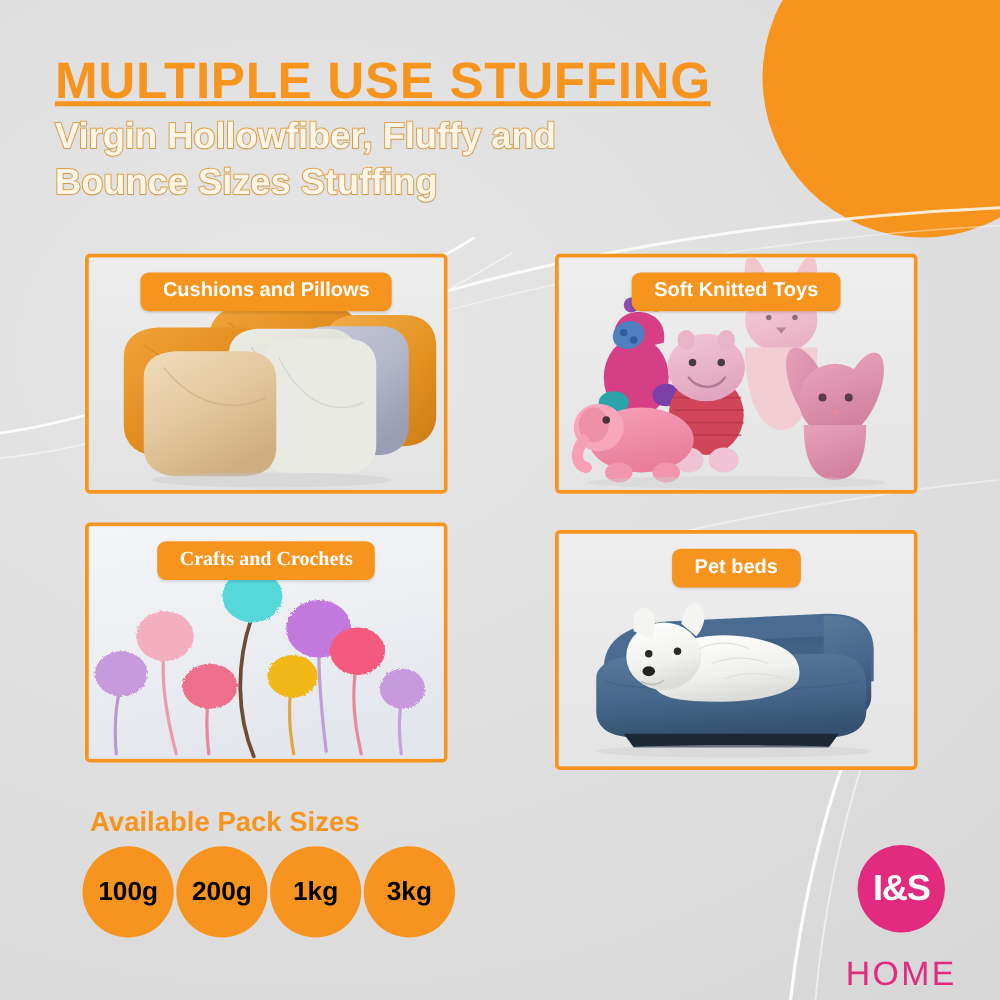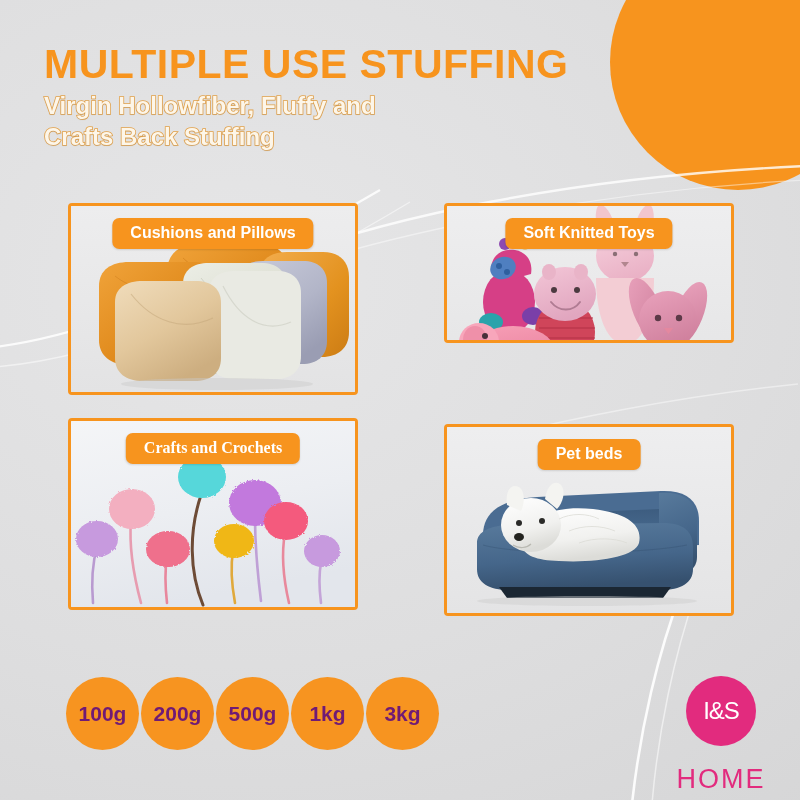--- a/index.html
+++ b/index.html
@@ -46,43 +46,44 @@
     width: 660px;
   }
 
   .title {
     font-size: 41px;
     font-weight: bold;
     letter-spacing: .5px;
     color: #f7941e;
     line-height: 1.08;
     white-space: nowrap;
+    text-decoration: underline;
   }
 
   .subtitle {
     margin-top: 5px;
-    font-size: 24px;
+    font-size: 29px;
     font-weight: bold;
     line-height: 1.28;
     color: #fdf6e9;
     -webkit-text-stroke: 1.6px #e2a14a;
     paint-order: stroke fill;
     text-shadow: 0 1px 1px rgba(160,130,90,.25);
   }
 
   
   .card {
     position: absolute;
     border: 3px solid #f7941e;
     border-radius: 4px;
     background: #e9e9ea;
     overflow: hidden;
   }
   .card.c1 { left: 68px;  top: 203px; width: 290px; height: 192px; }
-  .card.c2 { left: 444px; top: 203px; width: 290px; height: 140px; }
+  .card.c2 { left: 444px; top: 203px; width: 290px; height: 192px; }
   .card.c3 { left: 68px;  top: 418px; width: 290px; height: 192px; font-family: Liberation Serif, serif; }
   .card.c4 { left: 444px; top: 424px; width: 290px; height: 192px; }
 
   .card-photo {
     position: absolute;
     inset: 0;
   }
 
   .card-label {
     position: absolute;
@@ -116,21 +117,21 @@
     top: 677px;
     display: flex;
     gap: 2px;
   }
 
   .pack {
     width: 73px;
     height: 73px;
     border-radius: 50%;
     background: #f79420;
-    color: #701a75;
+    color: #000000;
     font-size: 21px;
     font-weight: bold;
     display: flex;
     align-items: center;
     justify-content: center;
   }
 
   
   .logo {
     position: absolute;
@@ -139,22 +140,22 @@
     width: 110px;
     text-align: center;
   }
   .logo-mark {
     width: 70px;
     height: 70px;
     margin: 0 auto;
     border-radius: 50%;
     background: #e22b7e;
     color: #fff;
-    font-size: 24px;
-    font-weight: normal;
+    font-size: 29px;
+    font-weight: bold;
     letter-spacing: -1px;
     display: flex;
     align-items: center;
     justify-content: center;
   }
   .logo-word {
     margin-top: 18px;
     font-size: 27px;
     letter-spacing: 2px;
     color: #e22b7e;
@@ -192,21 +193,21 @@
   <div class="swoosh" style="left:470px; top:380px;">
     <svg width="330" height="70" viewBox="0 0 330 70">
       <path d="M0 64 C 90 40, 210 16, 328 4" fill="none" stroke="#ffffff" stroke-width="1.6" opacity=".45"></path>
     </svg>
   </div>
 
   <div class="header">
     <div class="title">MULTIPLE USE STUFFING</div>
     <div class="subtitle">
       <div>Virgin Hollowfiber, Fluffy and</div>
-      <div>Crafts Back Stuffing</div>
+      <div>Bounce Sizes Stuffing</div>
     </div>
   </div>
 
   <div class="card c1">
     <div class="card-photo">
       <svg width="284" height="186" viewBox="0 0 284 186" preserveAspectRatio="none">
         <defs>
           <linearGradient id="cu-bg" x1="0" y1="0" x2="0" y2="1">
             <stop offset="0%" stop-color="#ededee"></stop>
               <stop offset="100%" stop-color="#e3e3e4"></stop>
@@ -441,24 +442,24 @@
           <path d="M112 92 C 124 86, 140 86, 152 92"></path>
           <path d="M122 104 C 136 98, 154 98, 168 104"></path>
           <path d="M132 116 C 148 110, 168 111, 180 116"></path>
         </g>
         <ellipse cx="140" cy="174" rx="110" ry="5" fill="#cccccd" opacity=".45"></ellipse>
       </svg>
     </div>
     <div class="card-label">Pet beds</div>
   </div>
 
+  <div class="packs-heading">Available Pack Sizes</div>
   <div class="packs-row">
     <div class="pack">100g</div>
     <div class="pack">200g</div>
-    <div class="pack">500g</div>
     <div class="pack">1kg</div>
     <div class="pack">3kg</div>
   </div>
 
   <div class="logo">
     <div class="logo-mark">I&amp;S</div>
     <div class="logo-word">HOME</div>
   </div>
 
 </div>

